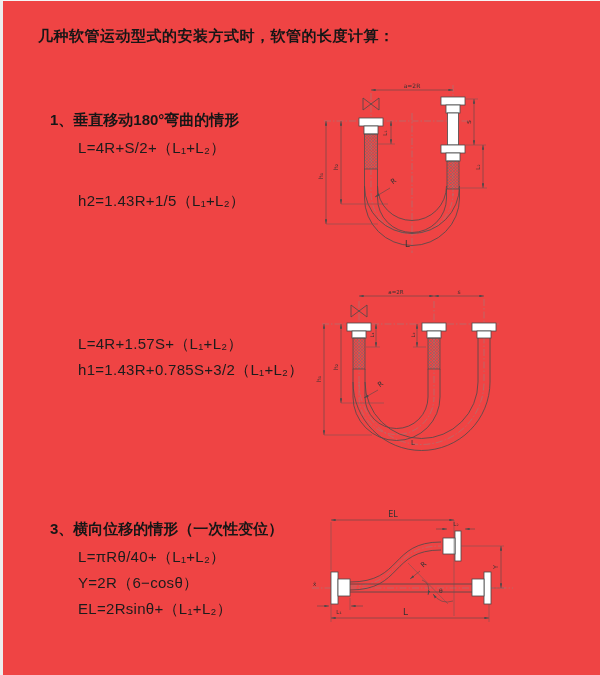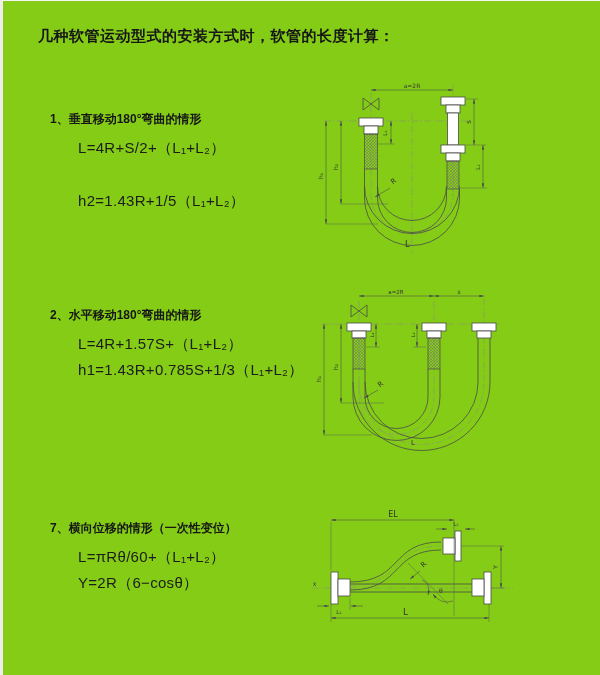--- a/index.html
+++ b/index.html
@@ -5,31 +5,31 @@
   * { margin:0; padding:0; box-sizing:border-box; }
   html,body { width:600px; height:675px; }
   body {
     background:#ffffff;
     font-family:"Liberation Sans","DejaVu Sans",sans-serif;
     position:relative;
     overflow:hidden;
     color:#1a1a1a;
   }
   .page {
-    position:absolute; inset:0; background:#84cc16;
+    position:absolute; inset:0; background:#ef4444;
     border-left:3px solid #ededed; border-top:1px solid #f5f5f5;
   }
   .title {
     position:absolute; left:35px; top:26px;
     font-size:15px; font-weight:bold; letter-spacing:0.5px; color:#161616;
     white-space:nowrap;
   }
   .heading {
     position:absolute; left:47px;
-    font-size:12px; font-weight:bold; color:#161616; white-space:nowrap;
+    font-size:15px; font-weight:bold; color:#161616; white-space:nowrap;
   }
   .formula {
     position:absolute; left:75px;
     font-size:15px; color:#1c1c1c; letter-spacing:0.3px; white-space:nowrap;
   }
   svg.diagram { position:absolute; }
   svg text { fill:#333; font-family:"DejaVu Sans","Liberation Sans",sans-serif; }
   .drw { stroke:#4a4a4a; stroke-width:0.8; fill:none; }
   .fit { stroke:#4a4a4a; stroke-width:0.8; fill:#ffffff; }
   .brd { stroke:#4a4a4a; stroke-width:0.7; }
@@ -41,27 +41,27 @@
 <body>
 
 <div class="page">
 
   <div class="title">几种软管运动型式的安装方式时，软管的长度计算：</div>
 
   <div class="heading" style="top:110px">1、垂直移动180°弯曲的情形</div>
   <div class="formula" style="top:138px">L=4R+S/2+（L₁+L₂）</div>
   <div class="formula" style="top:191px">h2=1.43R+1/5（L₁+L₂）</div>
 
-  <div class="heading" style="top:306px">2、水平移动180°弯曲的情形</div>
   <div class="formula" style="top:334px">L=4R+1.57S+（L₁+L₂）</div>
-  <div class="formula" style="top:360px">h1=1.43R+0.785S+1/3（L₁+L₂）</div>
-
-  <div class="heading" style="top:519px">7、横向位移的情形（一次性变位）</div>
-  <div class="formula" style="top:547px">L=πRθ/60+（L₁+L₂）</div>
+  <div class="formula" style="top:360px">h1=1.43R+0.785S+3/2（L₁+L₂）</div>
+
+  <div class="heading" style="top:519px">3、横向位移的情形（一次性变位）</div>
+  <div class="formula" style="top:547px">L=πRθ/40+（L₁+L₂）</div>
   <div class="formula" style="top:573px">Y=2R（6−cosθ）</div>
+  <div class="formula" style="top:599px">EL=2Rsinθ+（L₁+L₂）</div>
 
   <svg class="diagram" style="left:313px; top:80px" width="240" height="175" viewBox="0 0 240 175">
     <defs>
       <marker id="ah1" viewBox="0 0 10 6" refX="9.5" refY="3" markerWidth="9" markerHeight="5.4" orient="auto-start-reverse">
         <path d="M0,0.6 L9.5,3 L0,5.4 Z" fill="#4a4a4a"></path>
       </marker>
       <pattern id="braid1" width="3" height="3" patternUnits="userSpaceOnUse">
         <path d="M0,3 L3,0 M0,0 L3,3" stroke="#6f6f6f" stroke-width="0.45"></path>
       </pattern>
     </defs>

